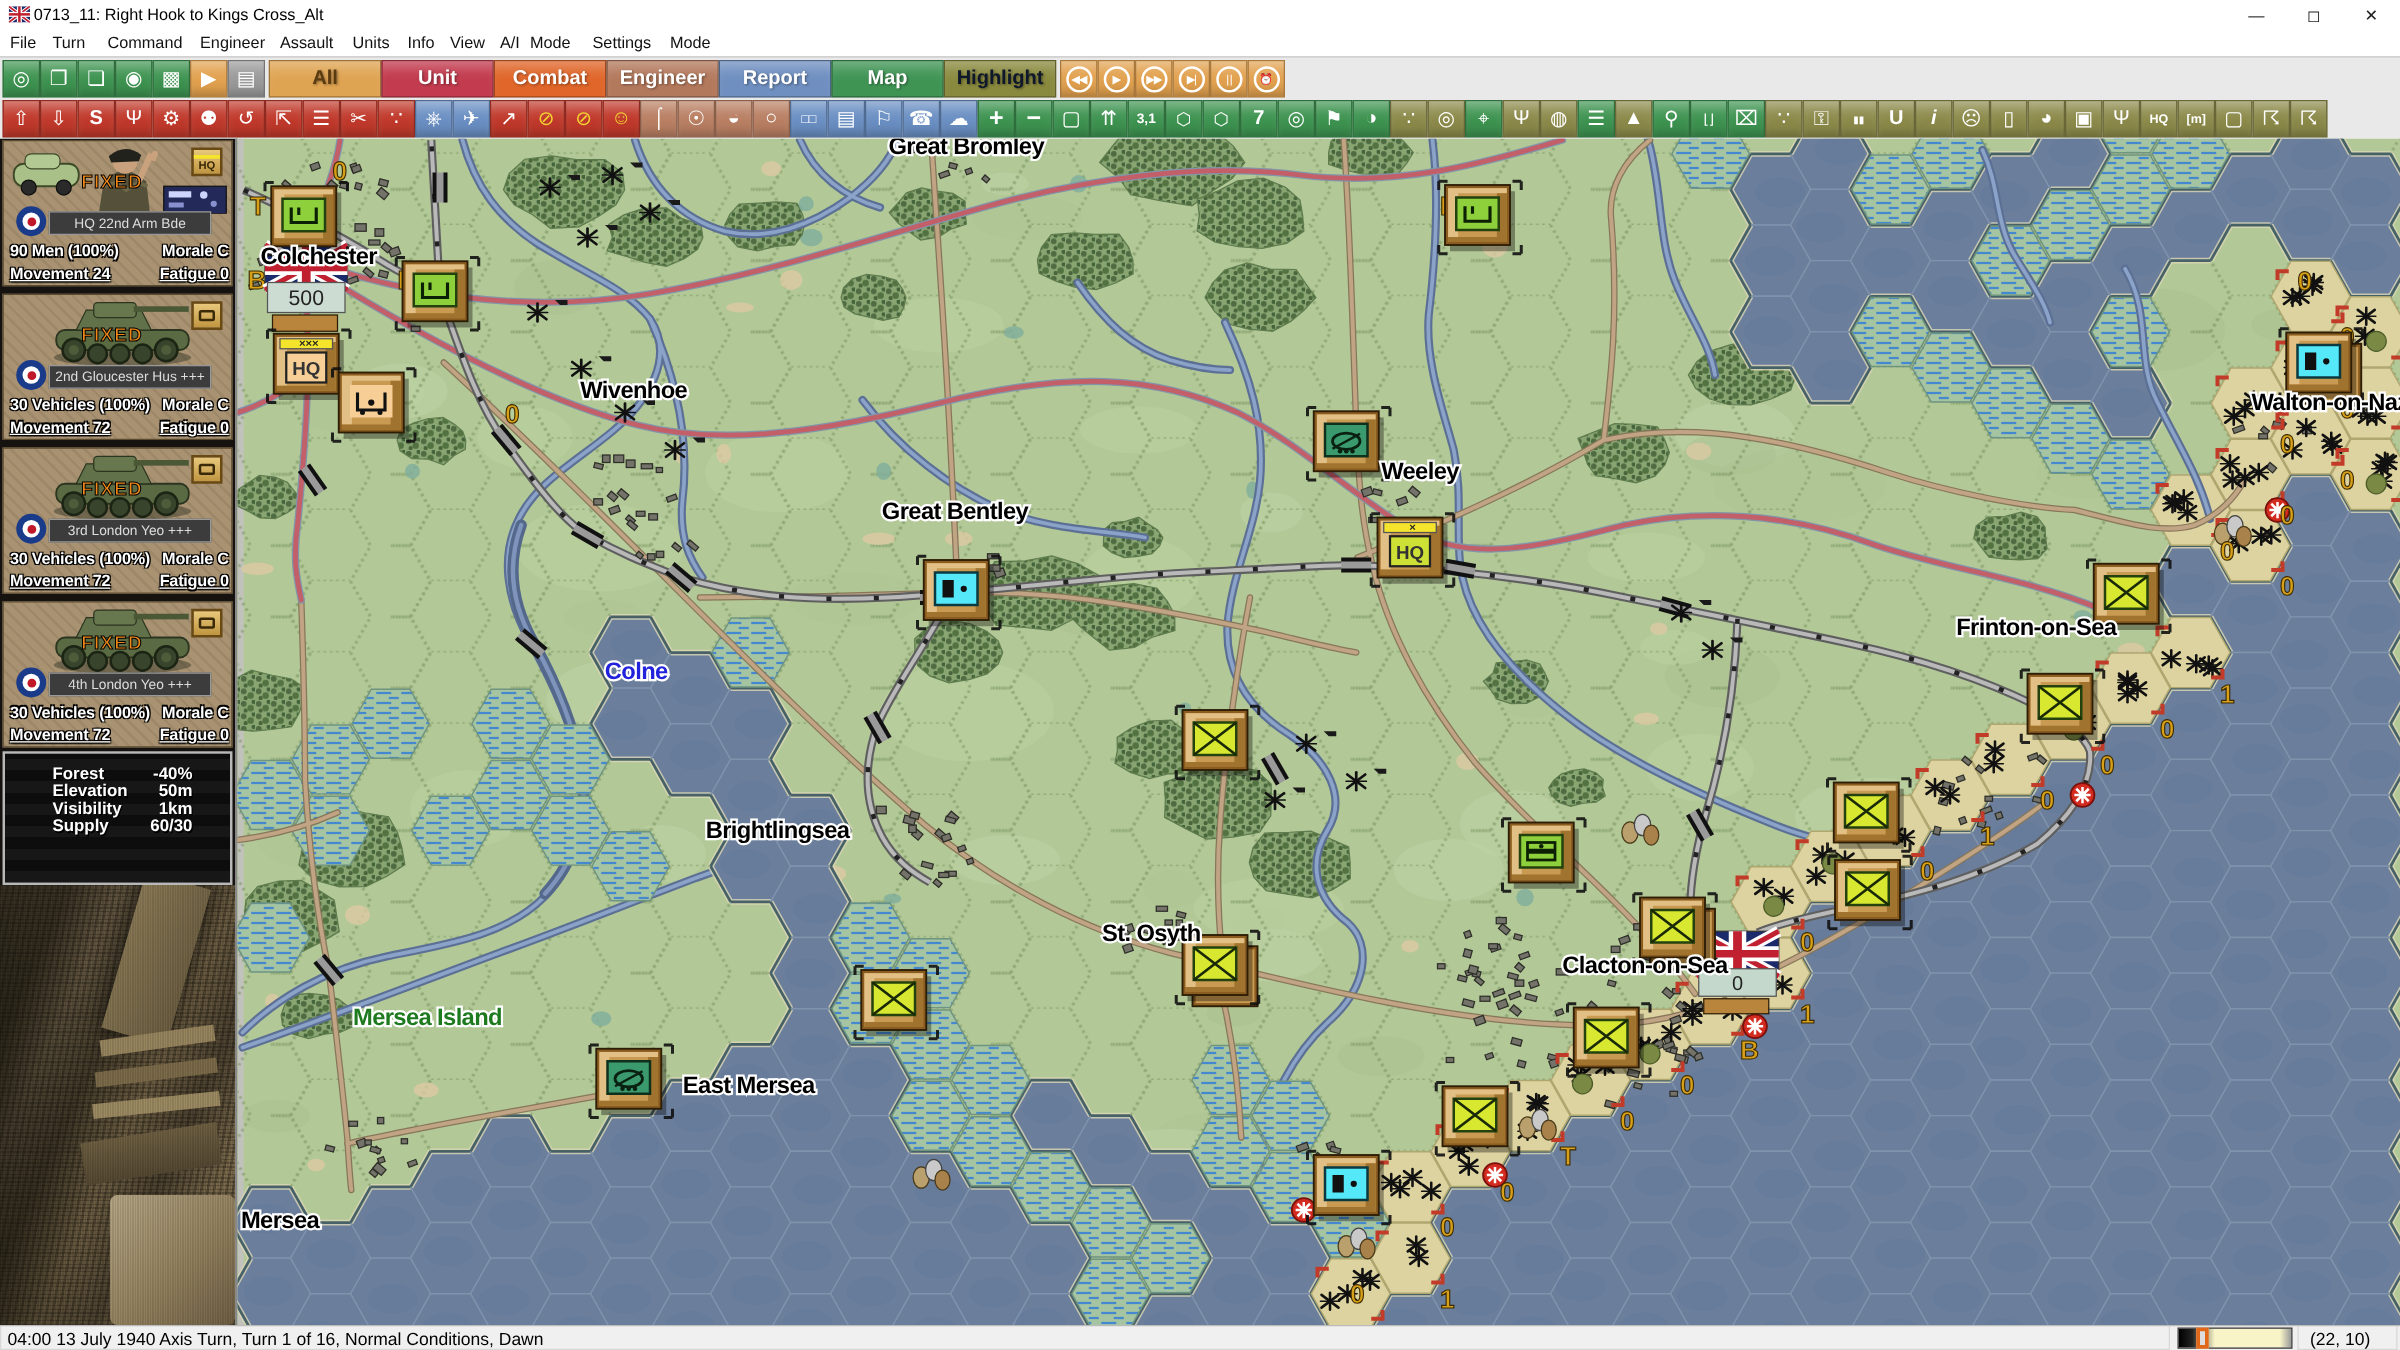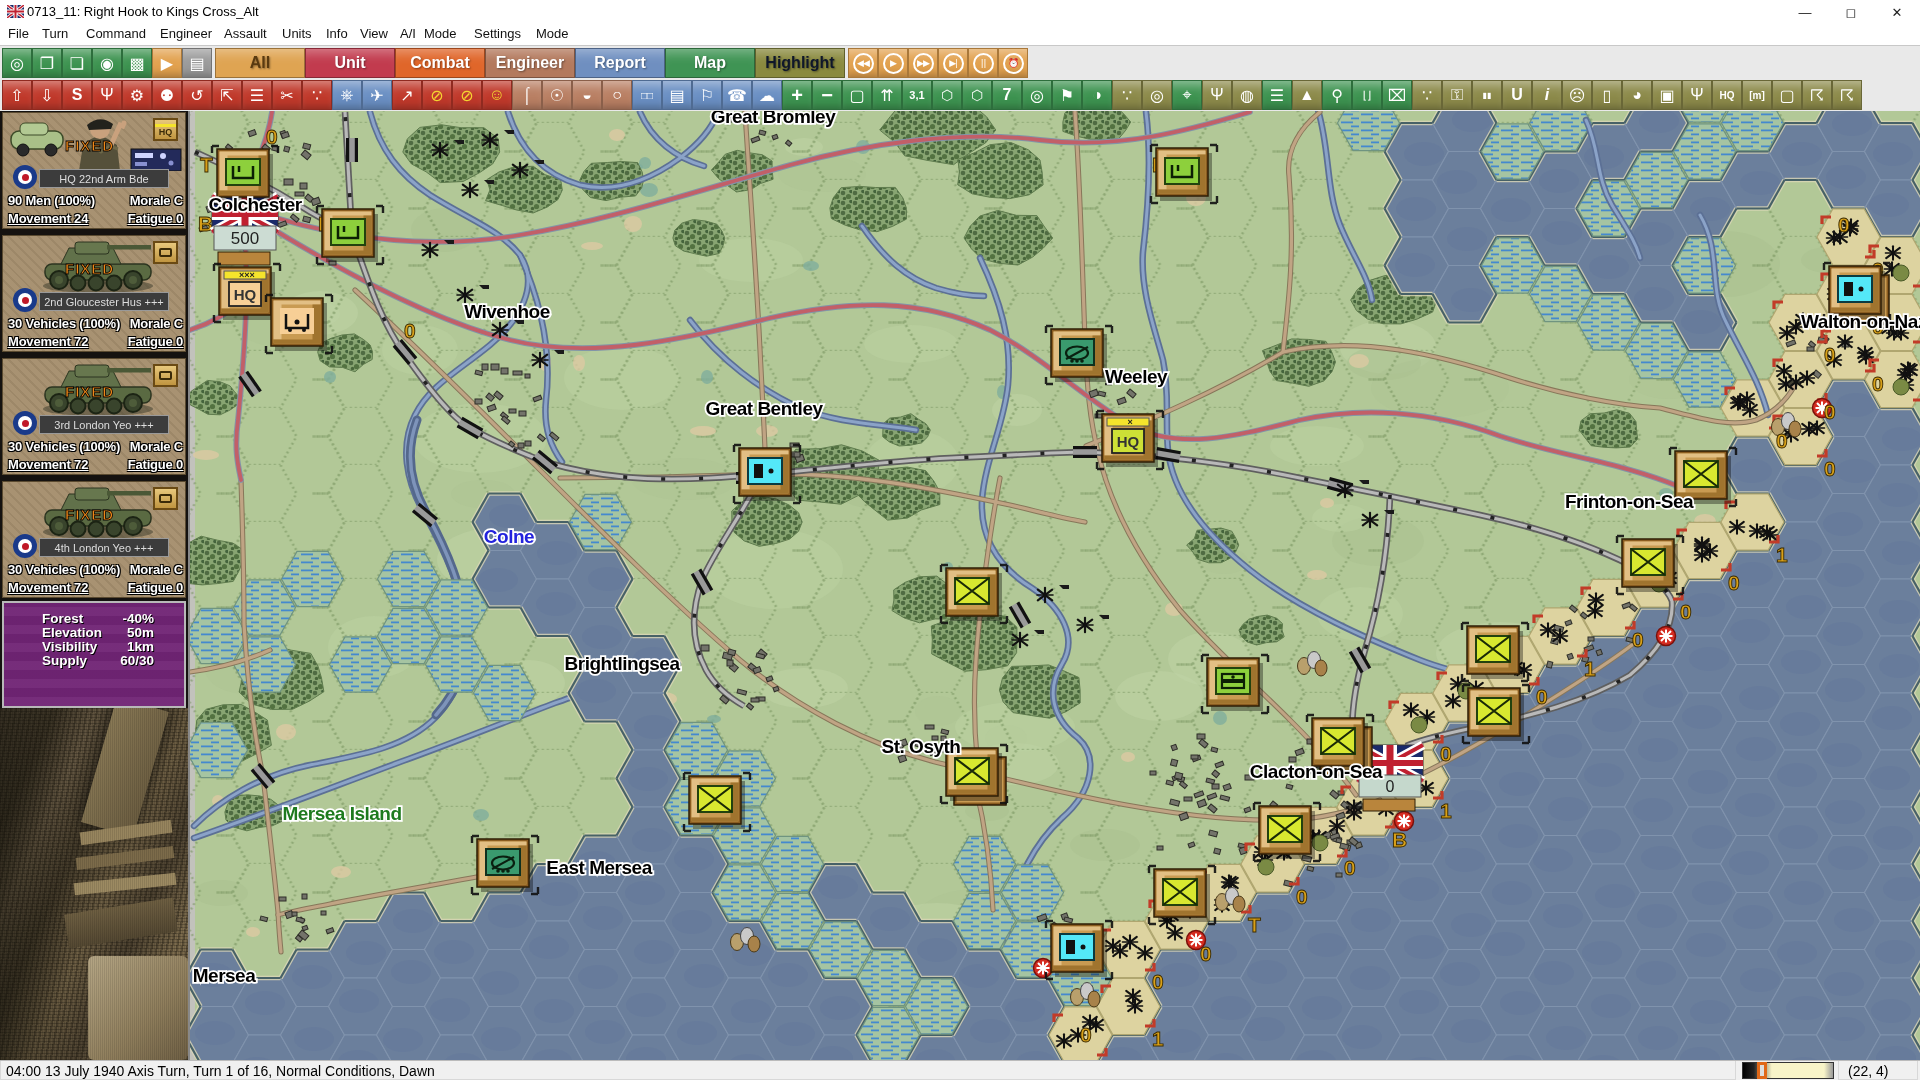--- a/index.html
+++ b/index.html
@@ -22,21 +22,21 @@
 .fixed { position:absolute; left:62px; top:24px; color:#f08818; font-weight:bold; font-size:15px; -webkit-text-stroke:0.8px #000; letter-spacing:1px; }
 .badge { position:absolute; right:7px; top:5px; width:25px; height:23px; background:linear-gradient(#e8c87c,#c09540); border:2px solid #6a4a14; }
 .badge .bx { position:absolute; left:4px; top:5px; width:13px; height:9px; border:2px solid #3a2a08; border-radius:2px; }
 .badge .hqb { font-size:9px; font-weight:bold; color:#3a2a08; text-align:center; margin-top:4px; border-top:3px solid #f5e42c; }
 .rnd { position:absolute; left:10px; top:52px; width:24px; height:24px; border-radius:50%; background:#1a3a8a; }
 .rnd2 { position:absolute; left:5px; top:5px; width:14px; height:14px; border-radius:50%; background:#fff; }
 .rnd3 { position:absolute; left:3.5px; top:3.5px; width:7px; height:7px; border-radius:50%; background:#c01828; }
 .nbar { position:absolute; left:36px; top:56px; width:130px; height:19px; background:#3c3c3c; border:1px solid #999; color:#ddd; font-size:11px; text-align:center; padding-top:3px; white-space:nowrap; }
 .l1,.l2 { position:absolute; left:5px; width:175px; display:flex; justify-content:space-between; color:#fff; font-weight:bold; font-size:13px; white-space:nowrap; letter-spacing:-0.2px; text-shadow:1px 1px 0 #000, -1px -1px 0 #000, 1px -1px 0 #000, -1px 1px 0 #000; }
 .l1 { top:80px; } .l2 { top:98px;text-decoration:underline; }
-#terr { position:absolute; left:2px; top:490px; width:184px; height:107px; background:#701a75; border:2px solid #b8b8b8; color:#fff; font-weight:bold; font-size:13.5px; text-shadow:1px 1px 0 #000; }
+#terr { position:absolute; left:2px; top:490px; width:184px; height:107px; background:#000000; border:2px solid #b8b8b8; color:#fff; font-weight:bold; font-size:13.5px; text-shadow:1px 1px 0 #000; }
 #terr .sketch { position:absolute; left:0; top:0; width:180px; height:103px; opacity:0.15;
   background:repeating-linear-gradient(0deg,#999 0 9px,#555 9px 18px); }
 #terr div.row { position:absolute; left:38px; width:112px; display:flex; justify-content:space-between; }
 #photo { position:absolute; left:0; top:597px; width:188px; height:352px; background:#474031; overflow:hidden; }
 #photo div { position:absolute; }
 #status { position:absolute; left:0; top:1060px; width:1920px; height:20px; background:#f0f0f0; border-top:1px solid #bbb; font-size:14px; color:#000; }
 #status .txt { position:absolute; left:6px; top:2px; }
 #coord { position:absolute; left:1848px; top:2px; }
 #gbar { position:absolute; left:1742px; top:1px; width:92px; height:17px; border:1px solid #333; background:linear-gradient(90deg,#000 0%,#222 12%,#f8f4c8 32%,#f8f4c8 90%,#999 100%); }
 #gbar .sl { position:absolute; left:14px; top:-1px; width:10px; height:17px; border:3px solid #e06818; background:#ddd; }
@@ -2610,13 +2610,13 @@
       <text x="224" y="982" text-anchor="middle" font-size="19" font-weight="bold" font-family="Liberation Sans, sans-serif" fill="#000" stroke="#ffffff" stroke-width="3.5" paint-order="stroke" style="letter-spacing:-0.5px">Mersea</text>
     </g>
 </svg>
 <div id="status">
  <div class="txt">04:00 13 July 1940 Axis Turn, Turn 1 of 16, Normal Conditions, Dawn</div>
  <div style="position:absolute;left:0;top:0;width:1736px;height:19px;border:1px solid #d8d8d8;border-top:0"></div>
     <div id="gbar">
       <div class="sl"></div>
     </div>
     <div style="position:absolute;left:1838px;top:0;width:80px;height:19px;border:1px solid #d8d8d8;border-top:0"></div>
- <div id="coord">(22, 4)</div>
+ <div id="coord">(22, 10)</div>
 </div>
 </body></html>

